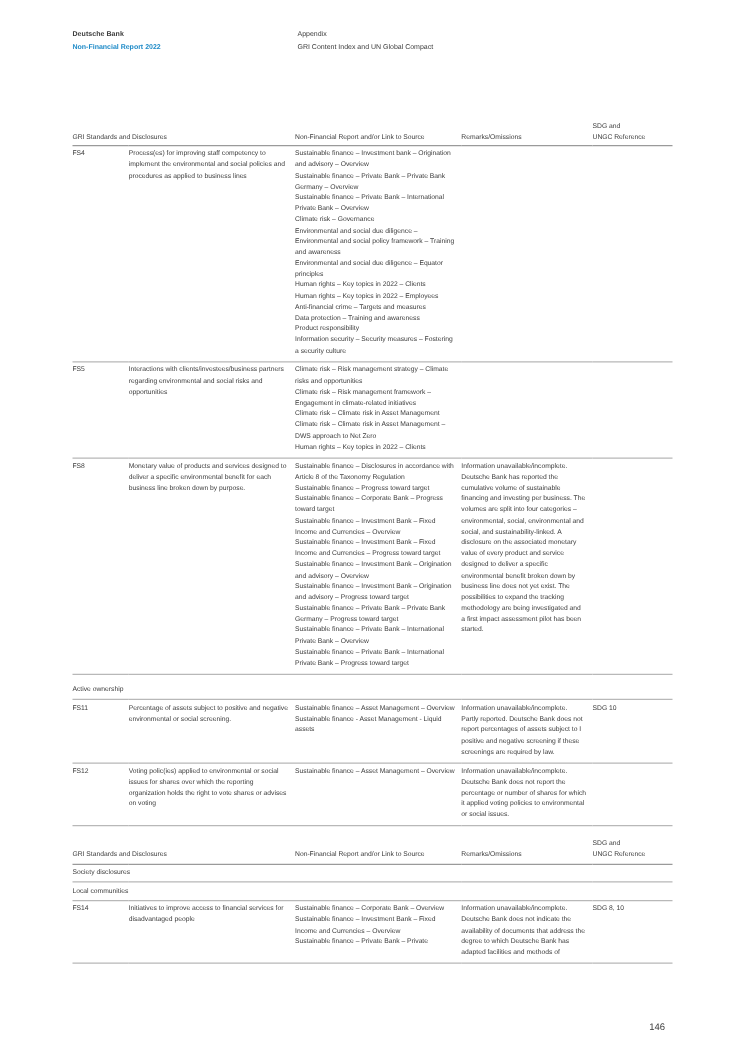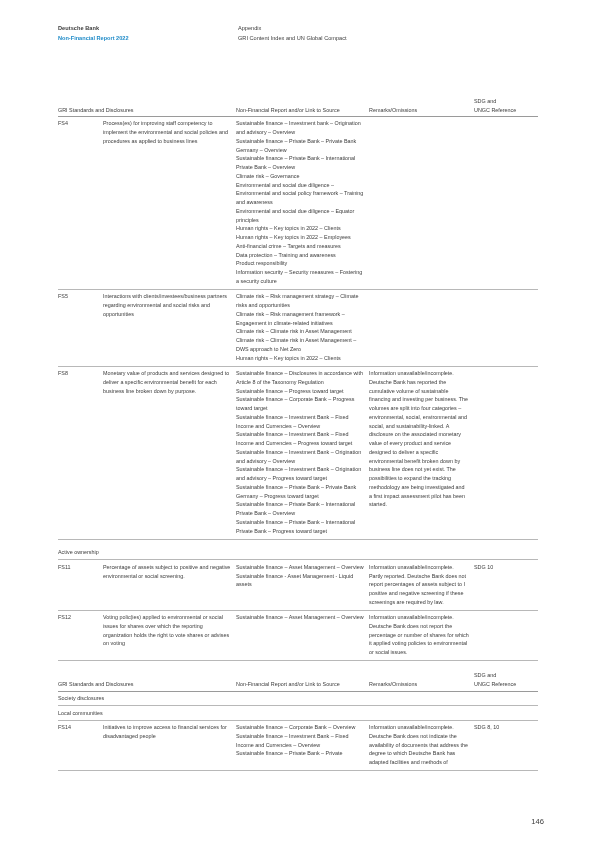--- a/index.html
+++ b/index.html
@@ -104,21 +104,21 @@
     padding-top: 10px;
     padding-bottom: 1.6px;
     white-space: pre-line;
     font-weight: normal;
     text-align: left;
     color: #3c3c3c;
   }
 
   .pagenum {
     position: absolute;
-    right: 56px;
+    right: 68px;
     bottom: 22px;
     font-size: 7.6px;
     color: #3c3c3c;
   }
 </style>
 </head>
 <body>
 
 <div class="page">
 

